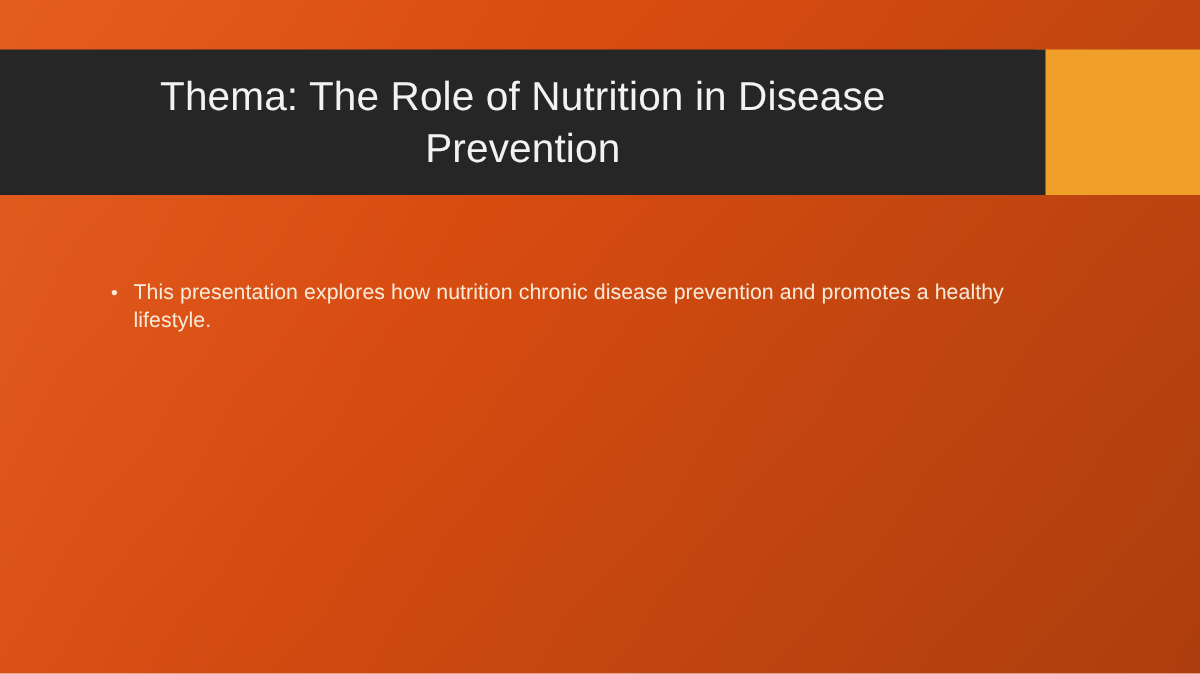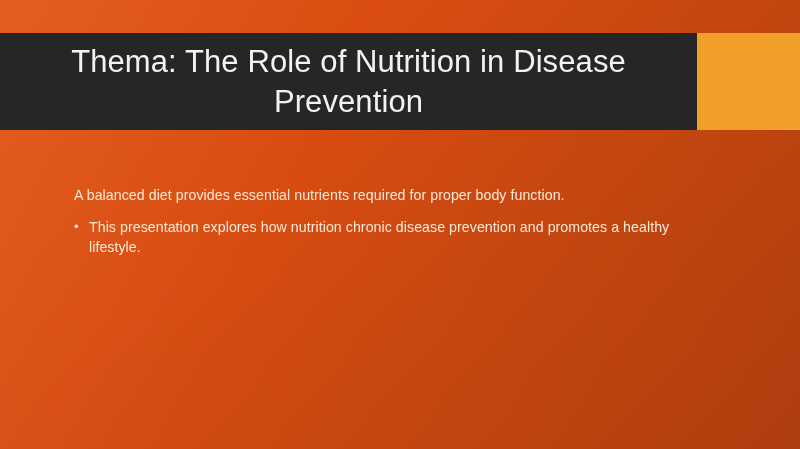--- a/index.html
+++ b/index.html
@@ -45,21 +45,21 @@
     background: #262626;
     z-index: 2;
     display: flex;
     align-items: center;
     justify-content: center;
     box-sizing: border-box;
     padding: 0 40px;
   }
   .title-text {
     color: #f2f2f2;
-    font-size: 31px;
+    font-size: 27px;
     line-height: 1.28;
     text-align: center;
     font-weight: 400;
     letter-spacing: 0.1px;
   }
   .body-block {
     position: absolute;
     top: 186px;
     left: 74px;
     width: 612px;
@@ -101,21 +101,20 @@
 
   <div class="accent-bar"></div>
 
   <div class="title-band">
     <div class="title-text">Thema: The Role of Nutrition in Disease Prevention</div>
   </div>
 
   <div class="body-block">
 
 
-    <p class="para">A balanced diet provides essential nutrients required for proper body function.</p>
 
 
     <div class="para bullet-row">
       <span class="bullet-dot">•</span>
       <span class="bullet-text">This presentation explores how nutrition chronic disease prevention and promotes a healthy lifestyle.</span>
     </div>
 
   </div>
 </div>
 

